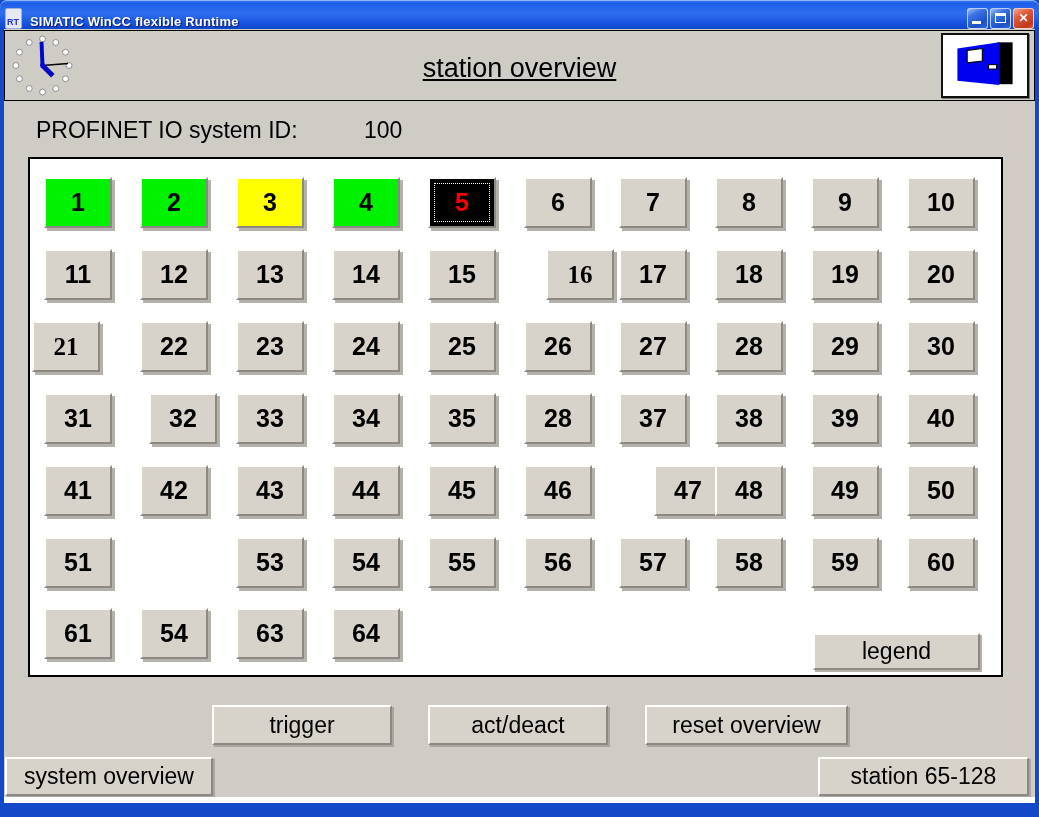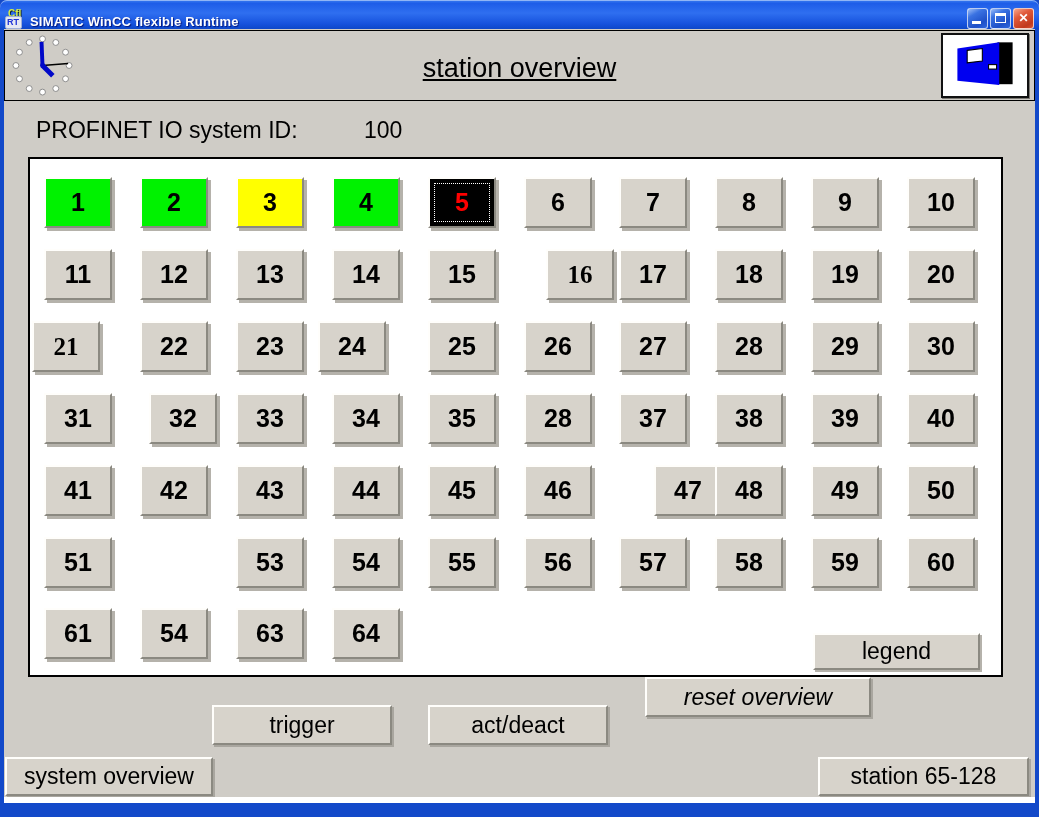--- a/index.html
+++ b/index.html
@@ -12,21 +12,21 @@
     position:absolute; top:0; left:0; width:1039px; height:29px;
     background:linear-gradient(180deg,#3a7df0 0%, #1e5de8 12%, #2f6ff0 45%, #1652dd 82%, #0d47c9 100%);
     border-radius:7px 7px 0 0;
     display:flex; align-items:flex-end; padding:0 5px;
     box-shadow:inset 0 1px 0 rgba(255,255,255,.45);
   }
   .app-icon { position:relative; width:20px; height:19px; margin-right:5px; flex:0 0 auto; }
   .ic-top { position:absolute; top:-2px; left:3px; font:bold 10px/11px "Liberation Sans",sans-serif;
             color:#d7ef46; text-shadow:1px 1px 0 #123; }
   .ic-bot { position:absolute; bottom:0; left:0; font:bold 9px/10px "Liberation Sans",sans-serif;
-            color:#2034d8; background:#e6e9f2; padding:0 2px 1px 1px; border-radius:2px; border:1px solid #9fb0d8;}
+            color:#2034d8; background:#e6e9f2; padding:8px 2px 1px 1px; border-radius:2px; border:1px solid #9fb0d8;}
   .title-text { color:#fff; font-size:13px; font-weight:bold; letter-spacing:.2px;
                 text-shadow:1px 1px 1px rgba(0,16,112,.9); flex:1 1 auto;
                 white-space:nowrap; overflow:hidden; }
   .win-controls { display:flex; gap:2px; flex:0 0 auto; }
   .winbtn { width:21px; height:21px; border-radius:3px; border:1px solid rgba(255,255,255,.7);
             position:relative; padding:0; cursor:default; }
   .winbtn.min, .winbtn.max {
     background:linear-gradient(150deg,#9dbef7 0%, #3a72e2 30%, #1e50c8 72%, #2f67de 100%); }
   .winbtn.close {
     background:linear-gradient(150deg,#f5a78e 0%, #e0593a 35%, #c13a1e 80%, #d85534 100%); }
@@ -74,21 +74,21 @@
   
   .btn { position:absolute; padding:0; display:flex; align-items:center; justify-content:center;
          font-family:"Liberation Sans",sans-serif; font-size:23px; color:#000;
          background:#d7d3cb; border:2px solid;
          border-color:#fffefb #8b8981 #8b8981 #fffefb;
          box-shadow:2px 2px 0 #a9a69f; cursor:default; }
 
   .legend-btn       { left:783px; top:474px; width:167px; height:37px; box-shadow:2px 2px 0 #b5b2ab; }
   .action-trigger   { left:208px; top:676px; width:180px; height:40px; }
   .action-actdeact  { left:424px; top:676px; width:180px; height:40px; }
-  .action-reset     { left:641px; top:648px; width:226px; height:40px;font-style:italic; }
+  .action-reset     { left:641px; top:676px; width:203px; height:40px; }
   .nav-system       { left:1px;   top:728px; width:208px; height:39px; }
   .nav-station-range{ left:814px; top:728px; width:211px; height:39px; }
 </style>
 </head>
 <body>
 
 <div class="window">
 
   <div class="titlebar">
     <span class="app-icon">
@@ -164,21 +164,21 @@
           <button class="sbtn" style="left: 302px; top: 90px;">14</button>
           <button class="sbtn" style="left: 398px; top: 90px;">15</button>
           <button class="sbtn" style="left: 516px; top: 90px; font-family: Liberation Serif, serif;">16</button>
           <button class="sbtn" style="left: 589px; top: 90px;">17</button>
           <button class="sbtn" style="left: 685px; top: 90px;">18</button>
           <button class="sbtn" style="left: 781px; top: 90px;">19</button>
           <button class="sbtn" style="left: 877px; top: 90px;">20</button>
           <button class="sbtn" style="left: 2px; top: 162px; font-family: Liberation Serif, serif;">21</button>
           <button class="sbtn" style="left: 110px; top: 162px;">22</button>
           <button class="sbtn" style="left: 206px; top: 162px;">23</button>
-          <button class="sbtn" style="left: 288px; top: 162px;">24</button>
+          <button class="sbtn" style="left: 302px; top: 162px;">24</button>
           <button class="sbtn" style="left: 398px; top: 162px;">25</button>
           <button class="sbtn" style="left: 494px; top: 162px;">26</button>
           <button class="sbtn" style="left: 589px; top: 162px;">27</button>
           <button class="sbtn" style="left: 685px; top: 162px;">28</button>
           <button class="sbtn" style="left: 781px; top: 162px;">29</button>
           <button class="sbtn" style="left: 877px; top: 162px;">30</button>
           <button class="sbtn" style="left: 14px; top: 234px;">31</button>
           <button class="sbtn" style="left: 119px; top: 234px;">32</button>
           <button class="sbtn" style="left: 206px; top: 234px;">33</button>
           <button class="sbtn" style="left: 302px; top: 234px;">34</button>

